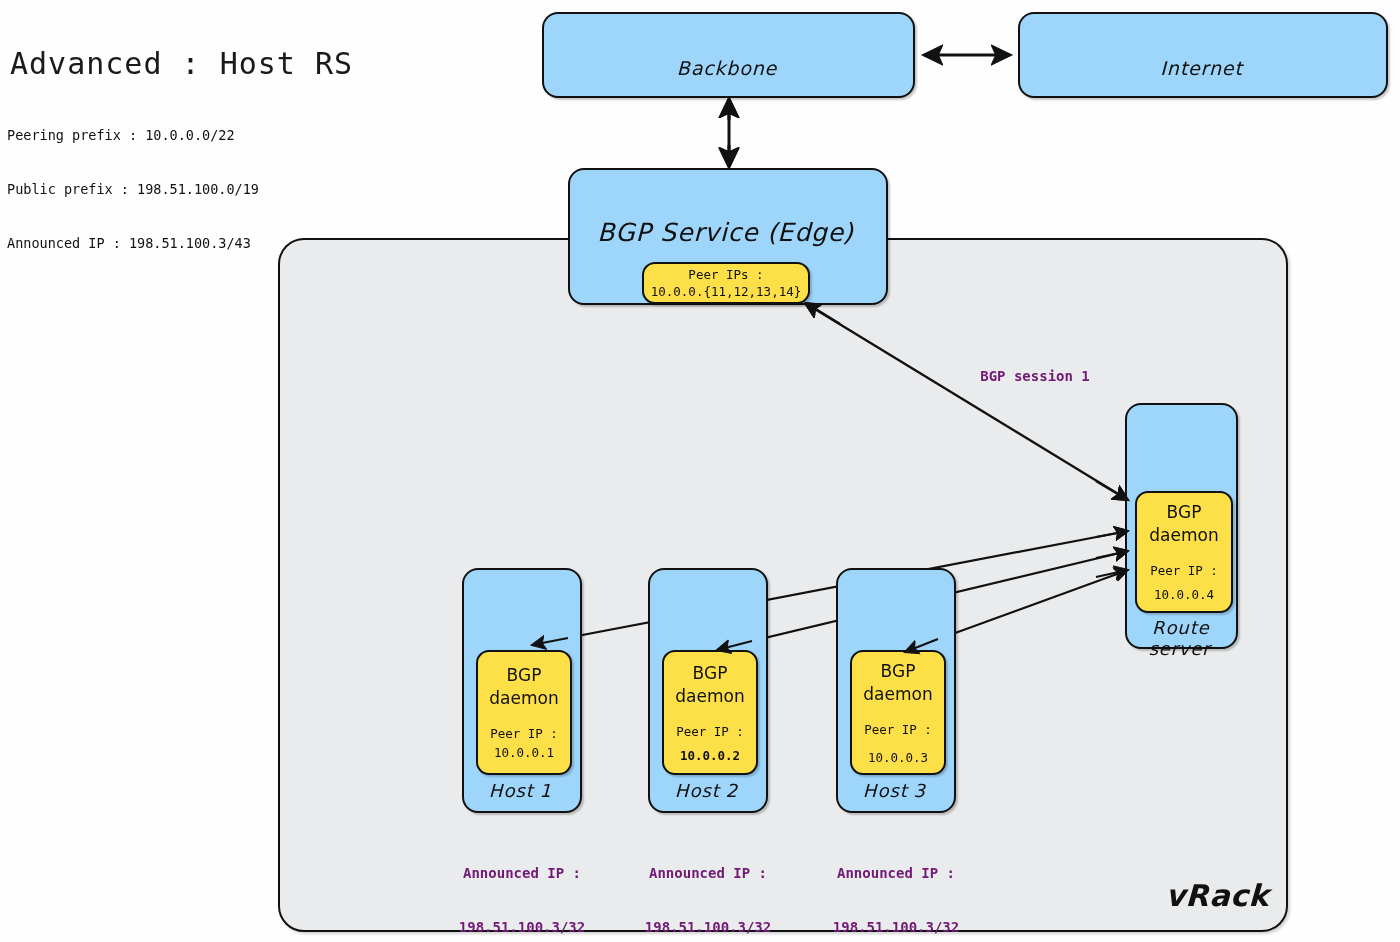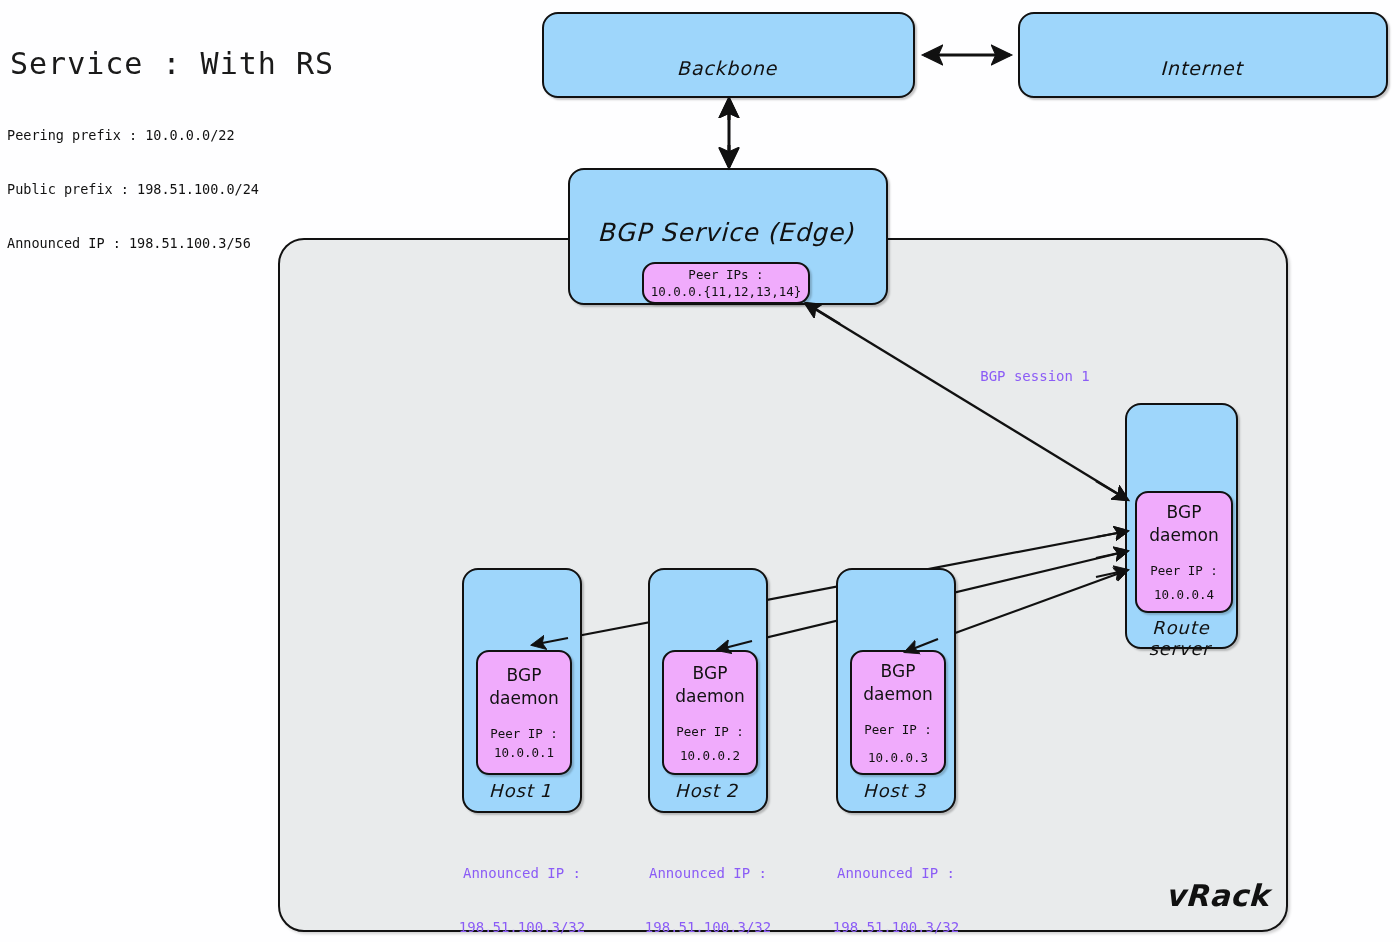--- a/index.html
+++ b/index.html
@@ -64,21 +64,21 @@
     letter-spacing: 0.8px;
     transform: skewX(-4deg);
   }
 
   
   .inner-box {
     position: absolute;
     box-sizing: border-box;
     border: 2px solid #111;
     border-radius: 13px;
-    background: #f0abfc;
+    background: #fde047;
     box-shadow: 2px 2px 2px rgba(0,0,0,0.20);
     display: flex;
     flex-direction: column;
     align-items: center;
     justify-content: center;
   }
   .inner-title {
     font-family: "DejaVu Sans", sans-serif;
     font-size: 17px;
     line-height: 23px;
@@ -114,46 +114,47 @@
     letter-spacing: 0.5px;
     transform: skewX(-5deg);
   }
 
   
   .free-label {
     position: absolute;
     font-family: "DejaVu Sans Mono", monospace;
     font-size: 14px;
     line-height: 18px;
-    color: #8b5cf6;
+    color: #701a75;
     white-space: pre;
     text-align: center;
+    font-weight: bold;
   }
 
   
   svg.overlay {
     position: absolute;
     left: 0;
     top: 0;
     width: 1400px;
     height: 942px;
     pointer-events: none;
   }
   svg.overlay line, svg.overlay path { stroke: #111; }
 </style>
 </head>
 <body>
 
 <div id="canvas">
 
-  <div class="title">Service : With RS</div>
+  <div class="title">Advanced : Host RS</div>
   <div class="subtitle-block">
     <div>Peering prefix : 10.0.0.0/22</div>
-    <div>Public prefix : 198.51.100.0/24</div>
-    <div>Announced IP : 198.51.100.3/56</div>
+    <div>Public prefix : 198.51.100.0/19</div>
+    <div>Announced IP : 198.51.100.3/43</div>
   </div>
 
   <div id="vrack" style="left:278px; top:238px; width:1010px; height:694px;"></div>
   <div id="vrack-logo" style="left:1168px; top:878px;">vRack</div>
 
   <svg class="overlay" viewBox="0 0 1400 942">
     <defs>
       <marker id="arrow" viewBox="0 0 12 12" refX="10" refY="6" markerWidth="7.5" markerHeight="7.5" orient="auto-start-reverse">
         <path d="M 0 0.7 L 11 6 L 0 11.3 L 2.4 6 Z" fill="#111" stroke="#111" stroke-width="0.6"></path>
       </marker>
@@ -212,21 +213,21 @@
   <div class="free-label" style="left:442px; top:828px; width:160px;">
     <div>Announced IP :</div>
     <div>198.51.100.3/32</div>
   </div>
 
   <div class="node" style="left:648px; top:568px; width:120px; height:245px;">
     <div class="inner-box" style="left:12px; top:80px; width:96px; height:125px;">
       <div class="inner-title">BGP</div>
       <div class="inner-title">daemon</div>
       <div class="inner-sub">Peer IP :</div>
-      <div class="inner-sub" style="margin-top:8px;">10.0.0.2</div>
+      <div class="inner-sub" style="margin-top:8px;font-weight:bold;">10.0.0.2</div>
     </div>
     <div class="node-label handwrite" style="top:210px; font-size:18px;">Host 2</div>
   </div>
   <div class="free-label" style="left:628px; top:828px; width:160px;">
     <div>Announced IP :</div>
     <div>198.51.100.3/32</div>
   </div>
 
   <div class="node" style="left:836px; top:568px; width:120px; height:245px;">
     <div class="inner-box" style="left:12px; top:80px; width:96px; height:125px;">

